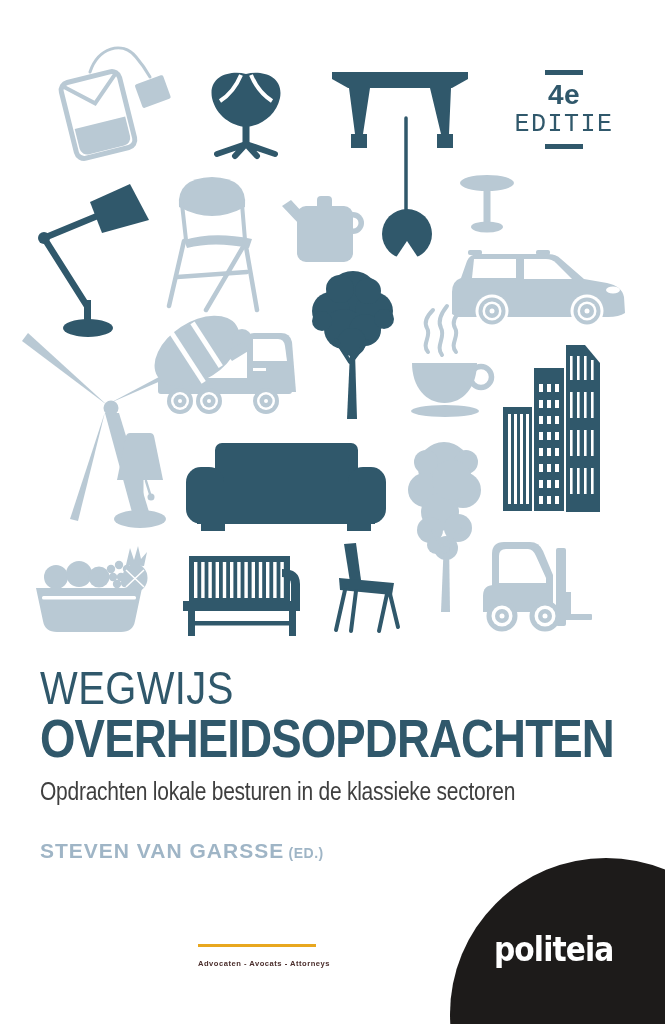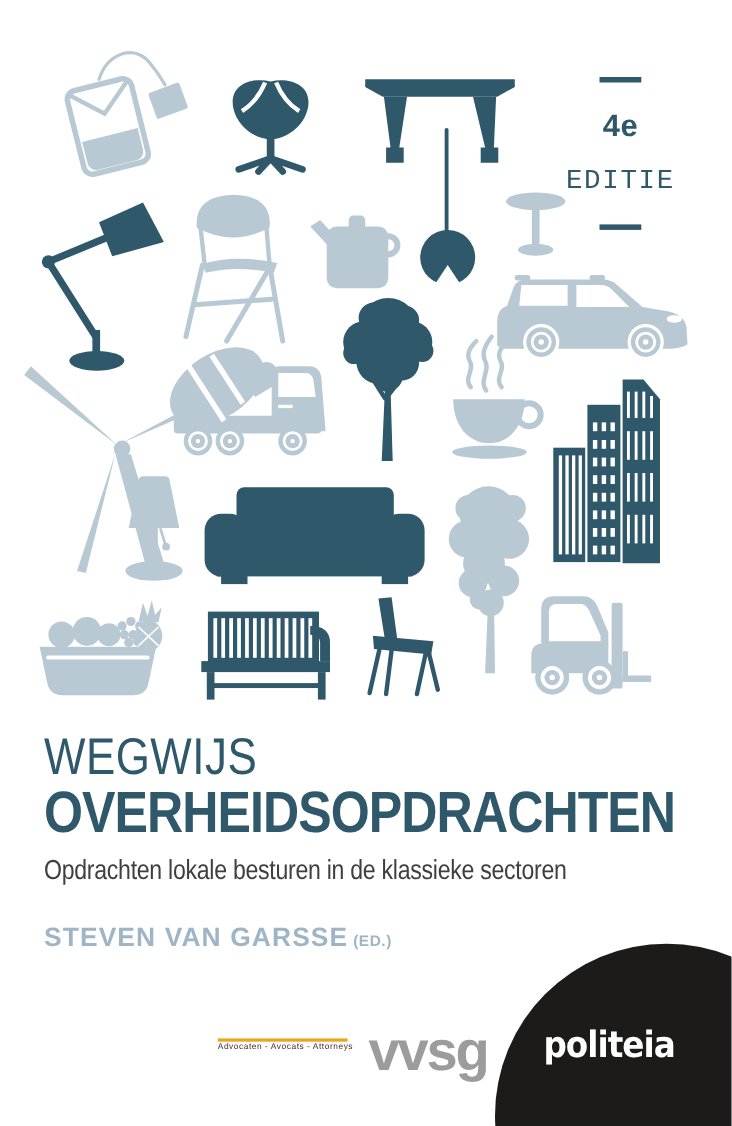--- a/index.html
+++ b/index.html
@@ -8,39 +8,39 @@
   }
   *{margin:0;padding:0;box-sizing:border-box;}
   html,body{width:665px;height:1024px;}
   body{font-family:"Liberation Sans",sans-serif;background:#fff;position:relative;overflow:hidden;}
   .page{position:absolute;inset:0;width:665px;height:1024px;background:#fff;overflow:hidden;}
 
   svg .fd{fill:var(--dark);} svg .fl{fill:var(--light);} svg .fw{fill:#fff;}
   svg .sd{stroke:var(--dark);fill:none;stroke-linecap:round;}
   svg .sl{stroke:var(--light);fill:none;stroke-linecap:round;}
 
-  .badge{position:absolute;left:516px;top:70px;width:96px;display:flex;flex-direction:column;align-items:center;color:var(--dark);gap:20px;}
+  .badge{position:absolute;left:516px;top:70px;width:96px;display:flex;flex-direction:column;align-items:center;color:var(--dark);}
   .badge .rule{width:38px;height:5px;background:var(--dark);}
   .badge .b1{font-size:28px;font-weight:bold;line-height:1.0;margin-top:6px;letter-spacing:0.5px;}
   .badge .b2{font-size:25px;font-weight:400;line-height:1.0;margin-top:3px;letter-spacing:1.5px;margin-bottom:7px;font-family:Liberation Mono, monospace;}
 
   .titleblock{position:absolute;left:40px;top:0;width:625px;}
   .t1{position:absolute;left:0;top:664px;font-size:47px;font-weight:400;color:var(--dark);line-height:1;transform:scaleX(0.85);transform-origin:left top;white-space:nowrap;letter-spacing:0.5px;}
   .t2{position:absolute;left:0;top:712px;font-size:53px;font-weight:bold;color:var(--dark);line-height:1;transform:scaleX(0.86);transform-origin:left top;white-space:nowrap;letter-spacing:-1px;}
   .sub{position:absolute;left:0;top:778px;font-size:25px;font-weight:400;color:var(--subtitle);line-height:1.1;transform:scaleX(0.84);transform-origin:left top;white-space:nowrap;letter-spacing:-0.3px;}
   .auth{position:absolute;left:0;top:839px;color:var(--author);white-space:nowrap;}
-  .auth .nm{font-size:24px;font-weight:bold;letter-spacing:1px;}
+  .auth .nm{font-size:21px;font-weight:bold;letter-spacing:1px;}
   .auth .ed{font-size:14px;font-weight:700;letter-spacing:0.5px;}
 
   .equator{position:absolute;left:198px;top:941px;width:124px;color:var(--eqbrown);}
   .eqrow{display:flex;align-items:center;font-size:22px;letter-spacing:4px;line-height:1;}
   .eqo{display:inline-block;width:15px;height:15px;border:2.6px solid var(--eqgold);border-radius:50%;position:relative;margin:0 4px 0 0;}
   .eqo .eqline{position:absolute;left:-4px;top:5px;width:20px;height:2.4px;background:var(--eqgold);transform:rotate(-28deg);}
   .eqrule{width:118px;height:2.6px;background:var(--eqgold);margin-top:3px;}
-  .eqtag{font-size:7.6px;letter-spacing:0.5px;margin-top:0;white-space:nowrap;font-weight:normal;}
+  .eqtag{font-size:7.6px;letter-spacing:0.5px;margin-top:12px;white-space:nowrap;font-weight:bold;}
 
   .vvsg{position:absolute;left:335px;top:930px;font-size:51px;font-weight:bold;color:var(--vvsg);letter-spacing:-2px;line-height:1;}
 
   .polcircle{position:absolute;left:450px;top:858px;width:312px;height:312px;border-radius:50%;background:var(--polbg);}
   .poltext{position:absolute;left:494px;top:933px;font-family:"DejaVu Sans",sans-serif;font-size:33px;font-weight:bold;color:var(--poltext);letter-spacing:-1px;transform:scaleX(0.9);transform-origin:left top;line-height:1;}
 </style>
 </head>
 <body>
 
 <div class="page">
@@ -365,18 +365,17 @@
       <span class="ed">(ED.)</span>
     </div>
   </div>
 
   
   <div class="equator">
     <div class="eqrule"></div>
     <div class="eqtag">Advocaten - Avocats - Attorneys</div>
   </div>
 
-  <div class="vvsg">vvsg</div>
 
   <div class="polcircle"></div>
   <div class="poltext">politeia</div>
 
 </div>
 
 </body></html>

